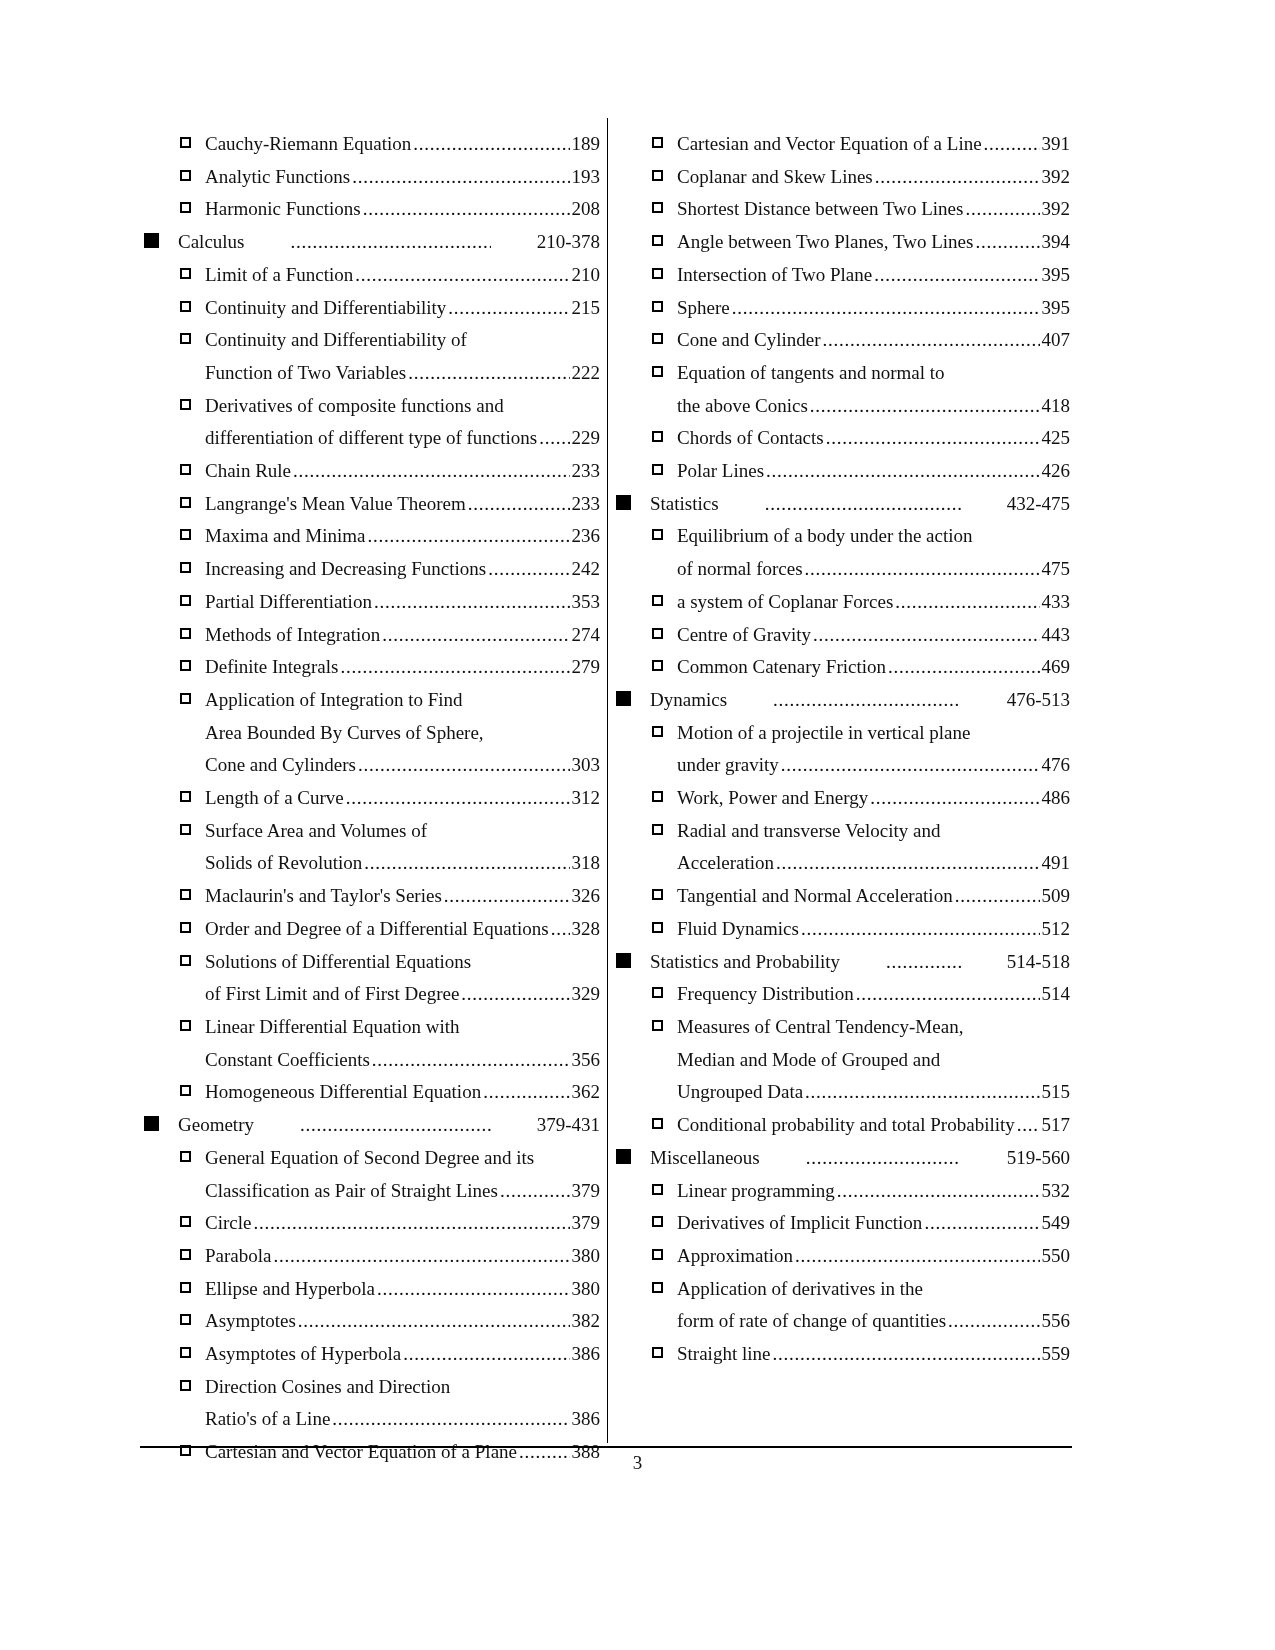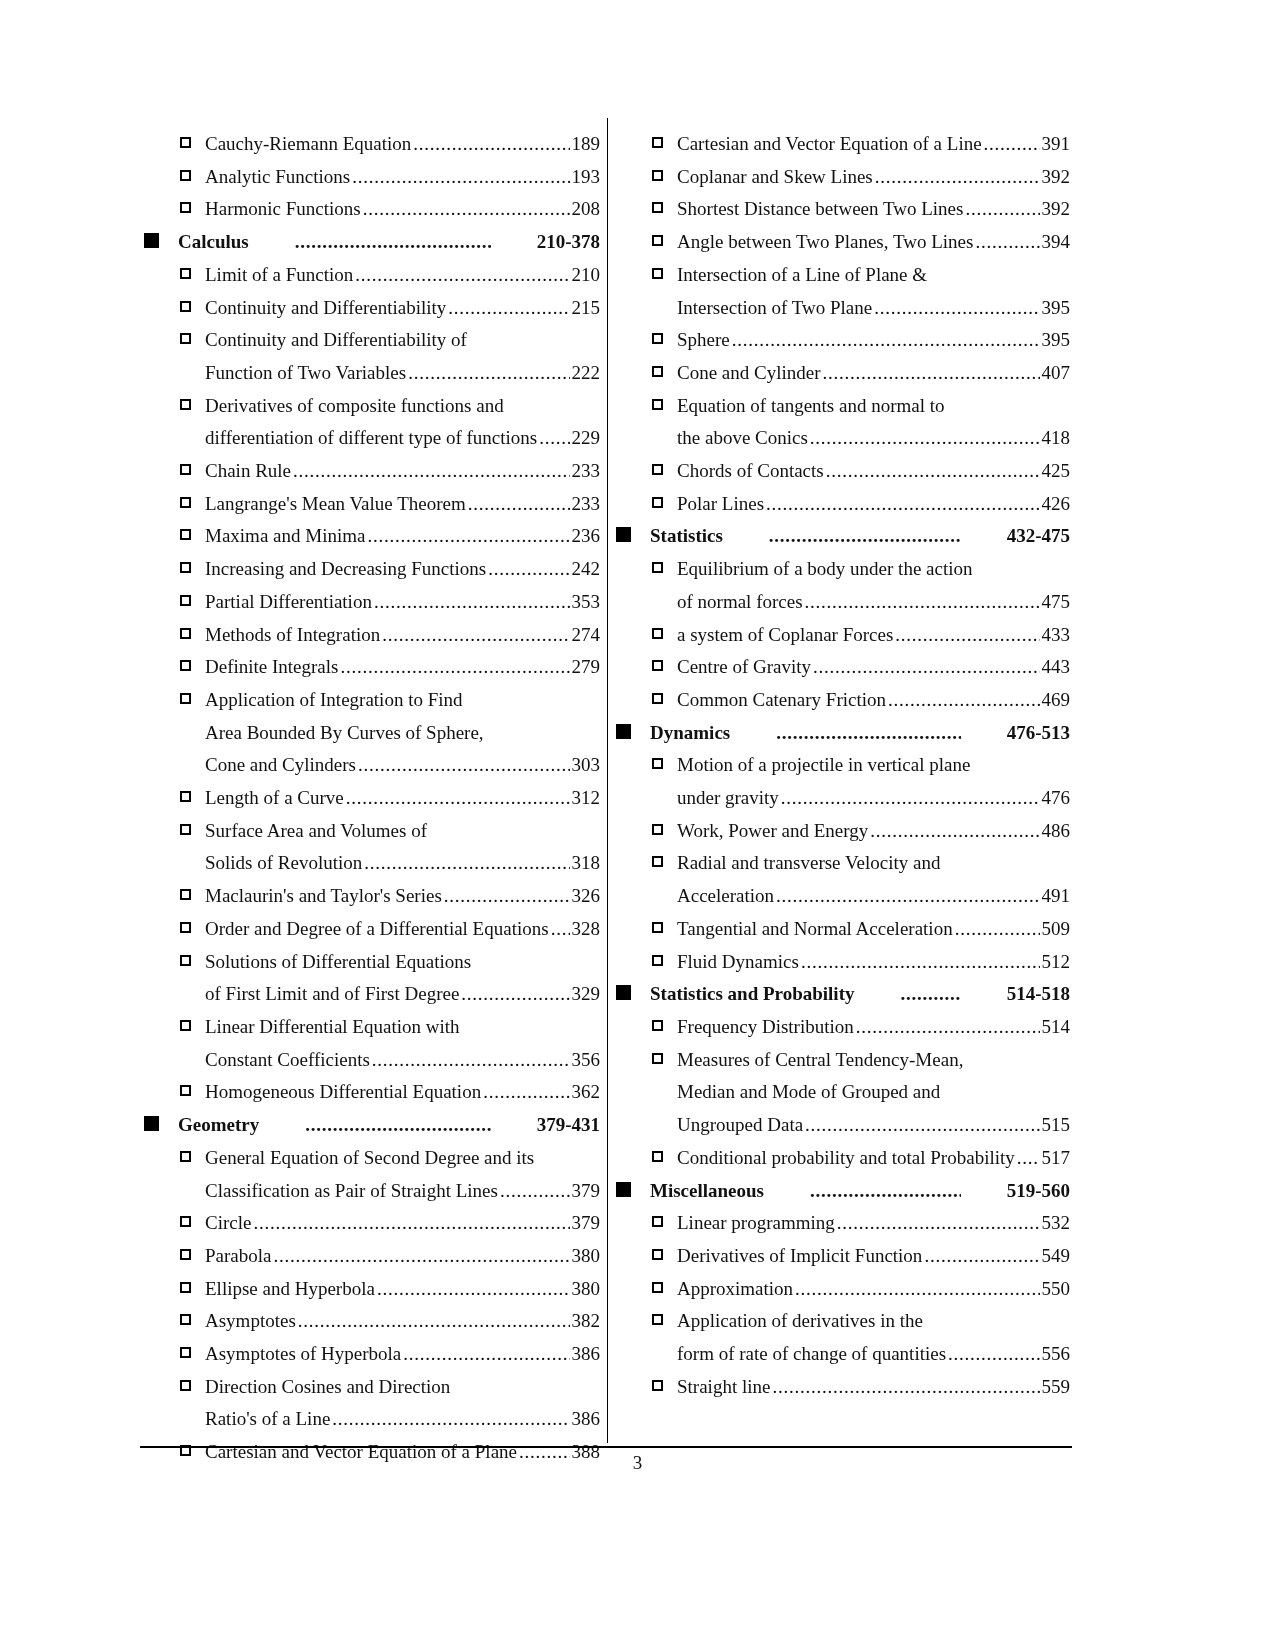--- a/index.html
+++ b/index.html
@@ -6,21 +6,21 @@
   body { width: 1275px; height: 1650px; position: relative; font-family: "Liberation Serif", serif; color: #111; }
   .col { position: absolute; top: 128px; }
   .col-left { left: 142px; width: 458px; }
   .col-right { left: 614px; width: 456px; text-align: right; }
   .divider { position: absolute; left: 607px; top: 118px; width: 1px; height: 1325px; background: #000; }
   .rule { position: absolute; left: 140px; top: 1446px; width: 932px; height: 2px; background: #000; }
   .pageno { position: absolute; left: 0; width: 1275px; top: 1452px; text-align: center; font-size: 19px; }
   .entry { position: relative; font-size: 19px; line-height: 32.7px; }
   .line { display: flex; align-items: baseline; white-space: nowrap; }
   .sub .line { padding-left: 63px; }
-  .main .line { padding-left: 36px; font-weight: bold; gap: 44px; }
+  .main .line { padding-left: 36px; font-weight: normal; gap: 44px; }
   .mark { position: absolute; left: 38px; top: 9px; width: 11px; height: 11px; border: 2.5px solid #000; box-sizing: border-box; }
   .main .mark { left: 2px; top: 7px; width: 15px; height: 15px; background: #000; border: none; }
   .leader { flex: 1; overflow: hidden; margin: 0 2px; }
   .leader::after { content: ". . . . . . . . . . . . . . . . . . . . . . . . . . . . . . . . . . . . . . . . . . . . . . . . . . . . . . . . . . . . . . . . . . . . . . . . . . . . . . . . . . . . . . . . . . . . . . . . . . . . . . . . . . . . . . . . . . . . ."; letter-spacing: -2px; }
 </style>
 </head>
 <body>
 
 <div class="col col-left">
     <div class="entry sub">
@@ -337,23 +337,20 @@
       <span class="mark"></span>
       <div class="line">
         <span>Angle between Two Planes, Two Lines</span>
         <span class="leader"></span>
         <span>394</span>
       </div>
     </div>
     <div class="entry sub">
       <span class="mark"></span>
       <div class="line">
-        <span>Intersection of a Line of Plane &amp;</span>
-      </div>
-      <div class="line">
         <span>Intersection of Two Plane</span>
         <span class="leader"></span>
         <span>395</span>
       </div>
     </div>
     <div class="entry sub">
       <span class="mark"></span>
       <div class="line">
         <span>Sphere</span>
         <span class="leader"></span>

